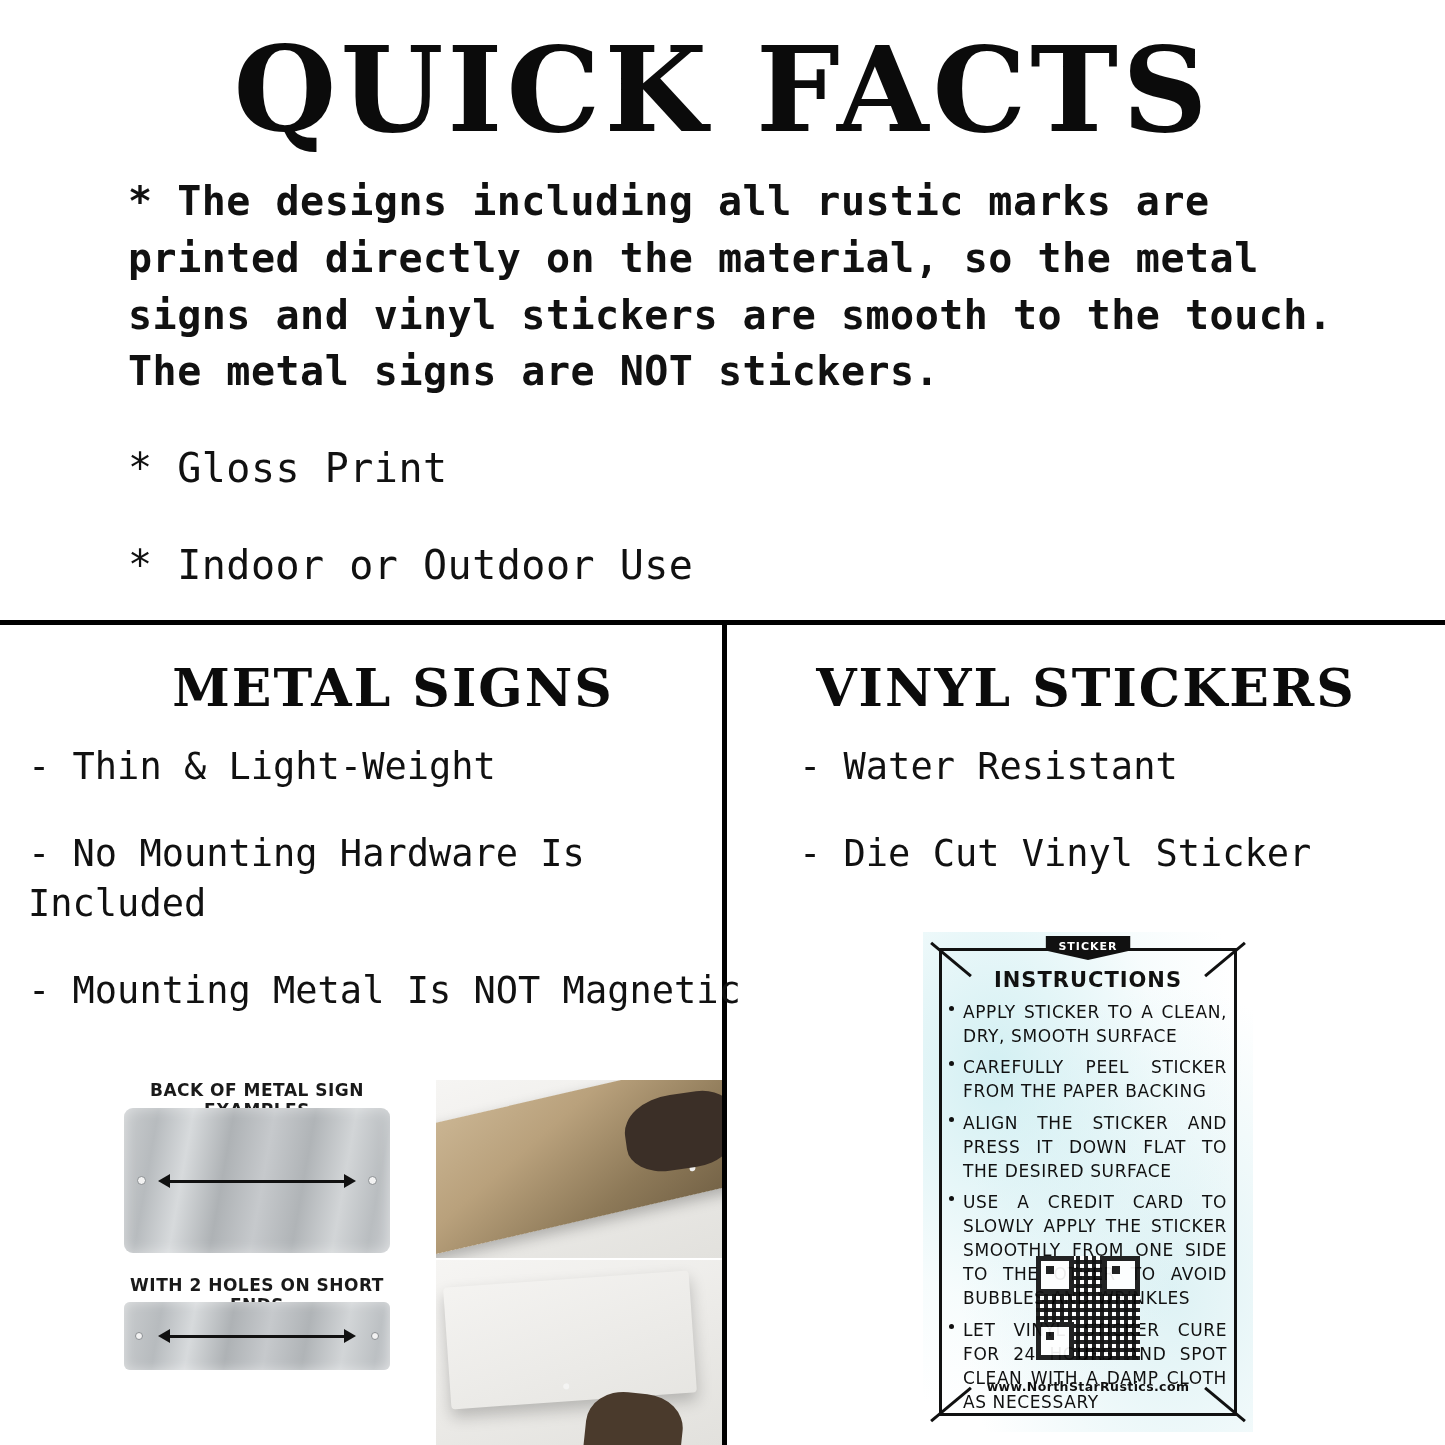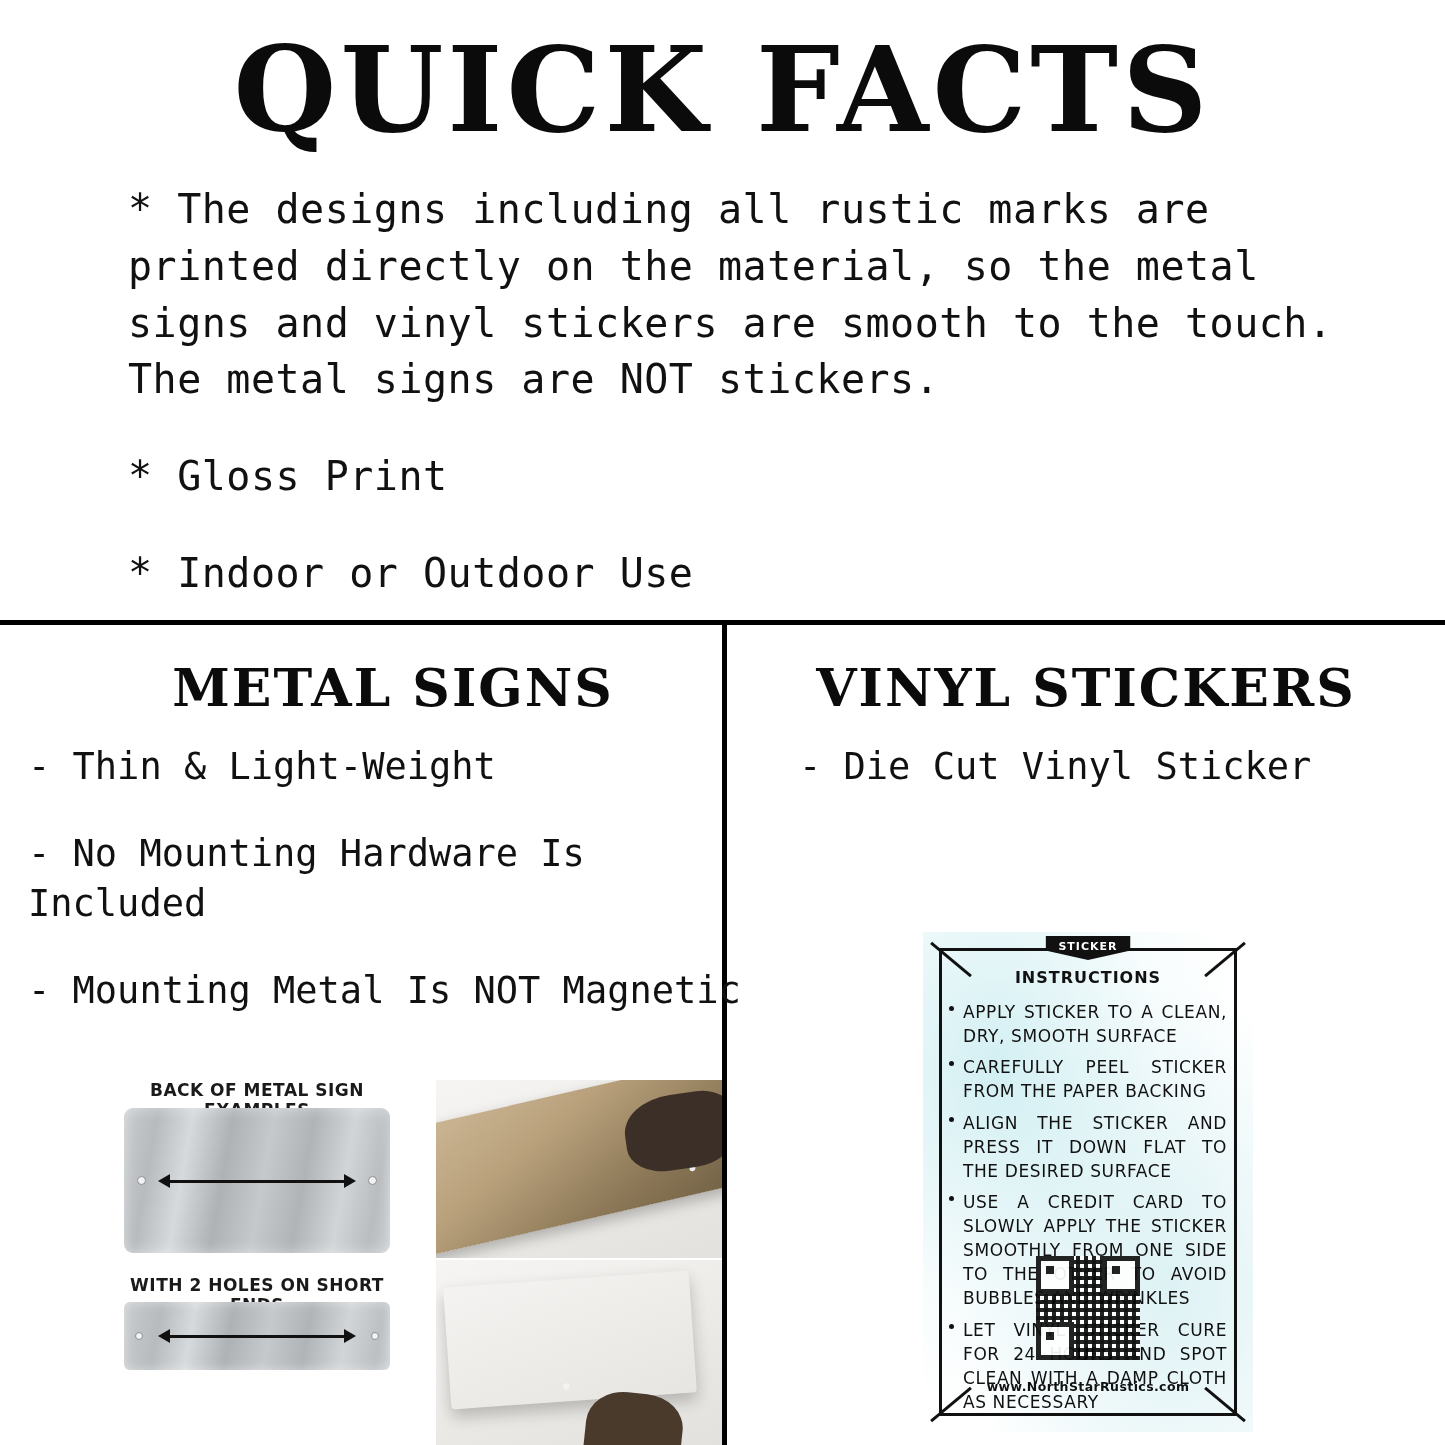--- a/index.html
+++ b/index.html
@@ -44,21 +44,21 @@
     padding: 0 86px 0 128px;
   }
   .fact {
     font-family: "DejaVu Sans Mono", monospace;
     font-size: 40px;
     line-height: 1.42;
     color: #111111;
     letter-spacing: 0.5px;
     margin-top: 38px;
   }
-  .fact.first { margin-top: 32px; }
+  .fact.first { margin-top: 24px; font-weight: bold; }
 
   
   .hline {
     position: absolute;
     left: 0;
     width: 1445px;
     height: 5px;
     background: #000000;
   }
   #hline-main { top: 620px; }
@@ -326,21 +326,21 @@
     padding: 4px 13px 7px 13px;
     clip-path: polygon(0 0, 100% 0, 100% 60%, 50% 100%, 0 60%);
   }
   #sticker-heading {
     position: absolute;
     left: 0; right: 0;
     top: 36px;
     text-align: center;
     font-family: "DejaVu Sans", sans-serif;
     font-weight: bold;
-    font-size: 16px;
+    font-size: 21px;
     letter-spacing: 1px;
     color: #111;
   }
   #sticker-steps {
     position: absolute;
     left: 40px;
     right: 26px;
     top: 68px;
     margin: 0;
     padding: 0;
@@ -470,20 +470,21 @@
         <div class="sheet-b">
           <span class="pin"></span>
         </div>
         <div class="hand-b"></div>
       </div>
     </div>
   </div>
 
   <div class="col" id="col-right">
     <h2 class="col-title">VINYL STICKERS</h2>
+    <p class="bullet">- Water Resistant</p>
     <p class="bullet">- Die Cut Vinyl Sticker</p>
 
     <div id="sticker-card-wrap">
       <div id="sticker-card-bg"></div>
       <div class="corner-tick" id="tick-tl"></div>
       <div class="corner-tick" id="tick-tr"></div>
       <div class="corner-tick" id="tick-bl"></div>
       <div class="corner-tick" id="tick-br"></div>
       <div id="sticker-frame"></div>
       <div id="sticker-tag">STICKER</div>

